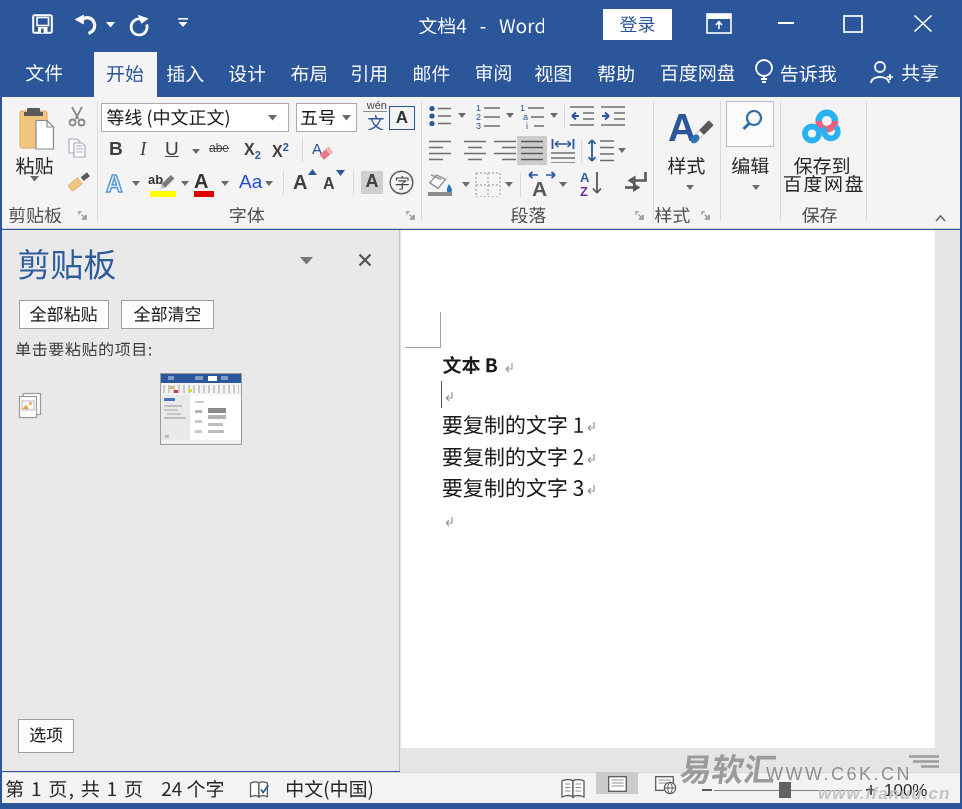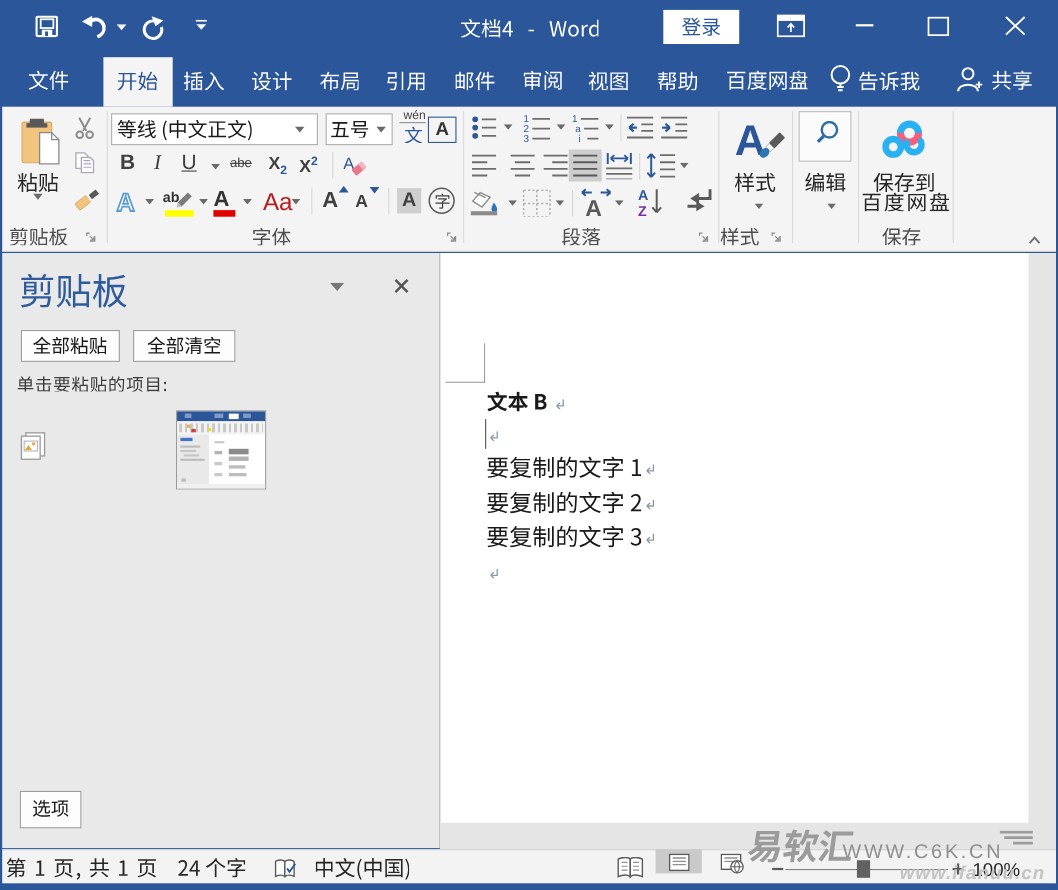--- a/index.html
+++ b/index.html
@@ -238,21 +238,21 @@
     </svg>
     <div class="abs" style="left:148px; top:94px; width:26px; height:6px; background:#ffff00;"></div>
     <svg class="abs" style="left:179px; top:84px;" width="8" height="5" viewBox="0 0 8 5">
         <path d="M0 0 H8 L4 5 Z" fill="#6a6a6a"></path>
       </svg>
     <div class="abs" style="left:192px; top:73px; font-size:20px; font-weight:bold; color:#333;">A</div>
     <div class="abs" style="left:192px; top:94px; width:20px; height:6px; background:#e00000;"></div>
     <svg class="abs" style="left:219px; top:84px;" width="8" height="5" viewBox="0 0 8 5">
         <path d="M0 0 H8 L4 5 Z" fill="#6a6a6a"></path>
       </svg>
-    <div class="abs" style="left:237px; top:74px; font-size:22px; color:#b91c1c;">Aa</div>
+    <div class="abs" style="left:237px; top:74px; font-size:19px; color:#1d4ed8;">Aa</div>
     <svg class="abs" style="left:263px; top:84px;" width="8" height="5" viewBox="0 0 8 5">
         <path d="M0 0 H8 L4 5 Z" fill="#6a6a6a"></path>
       </svg>
     <div class="rowsep" style="left:281px; top:74px; height:24px;"></div>
     <div class="abs" style="left:291px; top:74px; font-size:20px; font-weight:bold; color:#404040;">A</div>
     <svg class="abs" style="left:306px; top:72px;" width="9" height="7" viewBox="0 0 9 7">
         <path d="M4.5 0 L9 6 L0 6 Z" fill="#2b579a"></path>
       </svg>
     <div class="abs" style="left:321px; top:78px; font-size:16px; font-weight:bold; color:#404040;">A</div>
     <svg class="abs" style="left:334px; top:73px;" width="9" height="7" viewBox="0 0 9 7">

